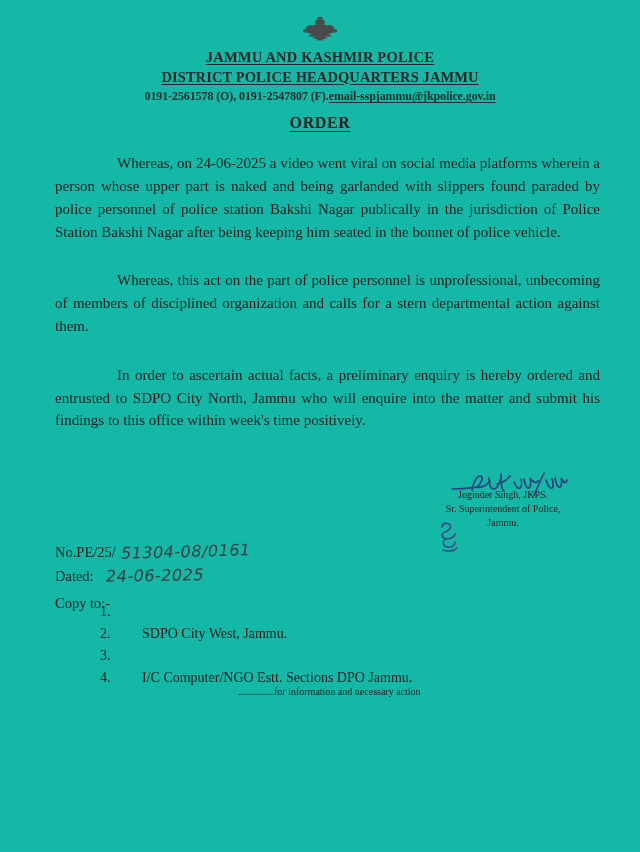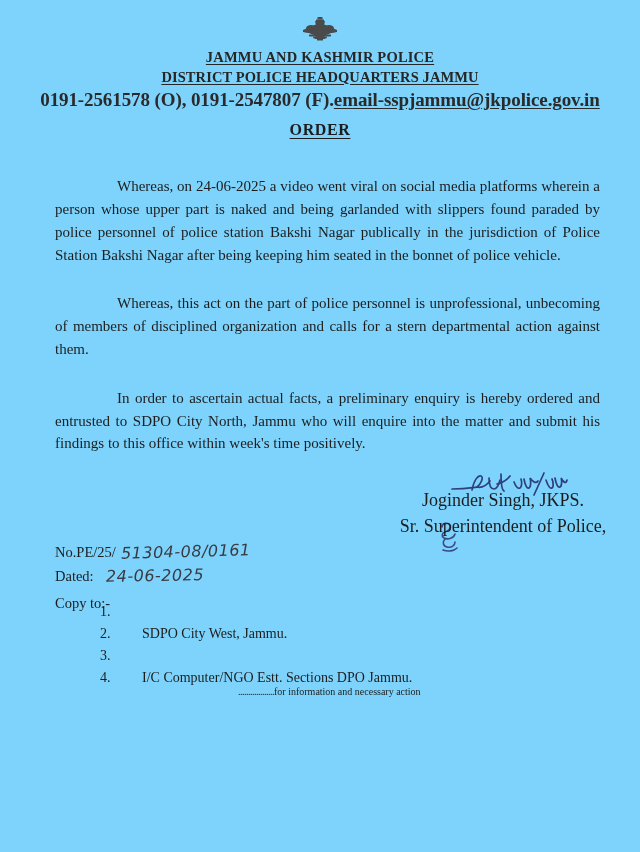--- a/index.html
+++ b/index.html
@@ -4,21 +4,21 @@
 <style>
   html, body {
     margin: 0;
     padding: 0;
     background: #ffffff;
   }
   .page {
     position: relative;
     width: 640px;
     height: 852px;
-    background: #7dd3fc;
+    background: #14b8a6;
     overflow: hidden;
     font-family: "Liberation Serif", "DejaVu Serif", serif;
     color: #1b1b1b;
   }
 
   
   .header {
     padding-top: 16px;
     text-align: center;
   }
@@ -40,21 +40,21 @@
   .org-line2 {
     font-size: 14.5px;
     font-weight: 700;
     letter-spacing: 0.1px;
     text-decoration: underline;
     text-underline-offset: 2px;
     line-height: 1.35;
     color: #262626;
   }
   .contact-line {
-    font-size: 19px;
+    font-size: 12px;
     font-weight: 700;
     margin-top: 2px;
     color: #2a2a2a;
     letter-spacing: -0.1px;
   }
   .contact-line .email {
     text-decoration: underline;
     text-underline-offset: 2px;
   }
 
@@ -77,30 +77,30 @@
   }
   .para {
     text-align: justify;
     text-justify: inter-word;
     font-size: 15px;
     line-height: 1.52;
     text-indent: 62px;
     margin-top: 26px;
     color: #1d1d1d;
   }
-  .para.first { margin-top: 36px; }
+  .para.first { margin-top: 20px; }
 
   
   .sign-block {
     position: absolute;
     left: 398px;
     top: 488px;
     width: 210px;
     text-align: center;
-    font-size: 18px;
+    font-size: 10px;
     line-height: 1.42;
     color: #1d1d1d;
   }
   .sign-name { white-space: nowrap; }
   .sign-desig { white-space: nowrap; }
   .sign-place { white-space: nowrap; }
 
   .signature-ink {
     position: absolute;
     left: 448px;
@@ -232,20 +232,21 @@
     <g fill="none" stroke="#3a4a86" stroke-width="1.6" stroke-linecap="round">
       <path d="M5 7 C5 3, 11 2, 13 5 C15 8, 11 11, 8 12 C5 13, 4 16, 7 18 C11 20, 17 18, 18 14"></path>
       <path d="M8 19 C5 22, 6 26, 10 27 C14 28, 18 26, 18 22"></path>
       <path d="M6 30 C11 32, 17 31, 20 28"></path>
     </g>
   </svg>
 
   <div class="sign-block">
     <div class="sign-name">Joginder Singh, JKPS.</div>
     <div class="sign-desig">Sr. Superintendent of Police,</div>
+    <div class="sign-place">Jammu.</div>
   </div>
 
   <div class="ref-block">
     <div class="ref-row">
       <span>No.PE/25/</span>
       <span class="hand">51304-08/0161</span>
     </div>
     <div class="ref-row">
       <span>Dated:</span>
       <span class="hand date">24-06-2025</span>

